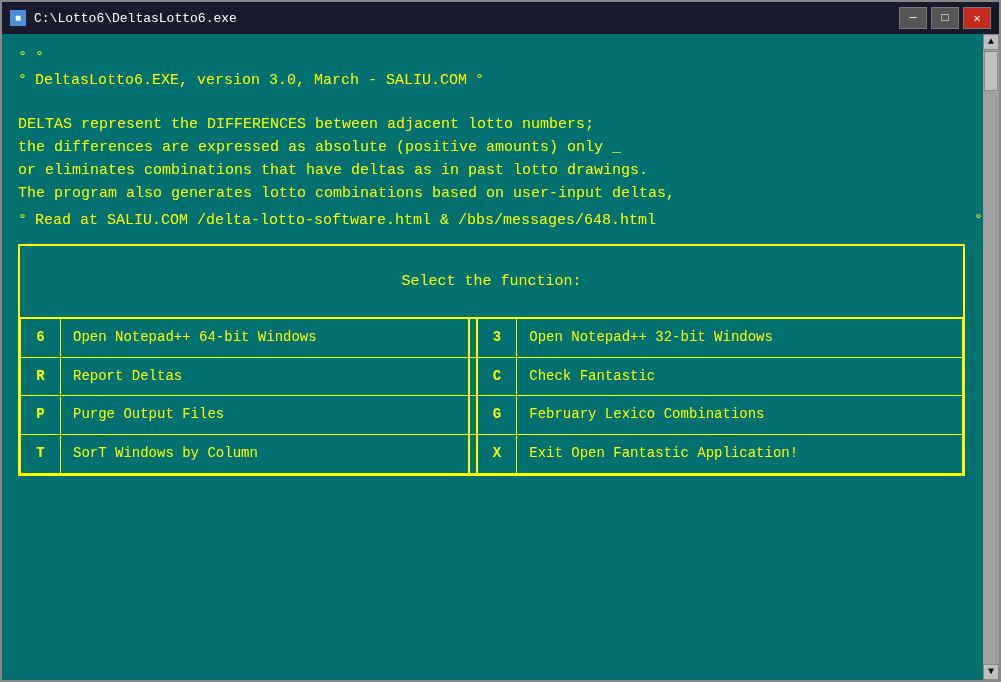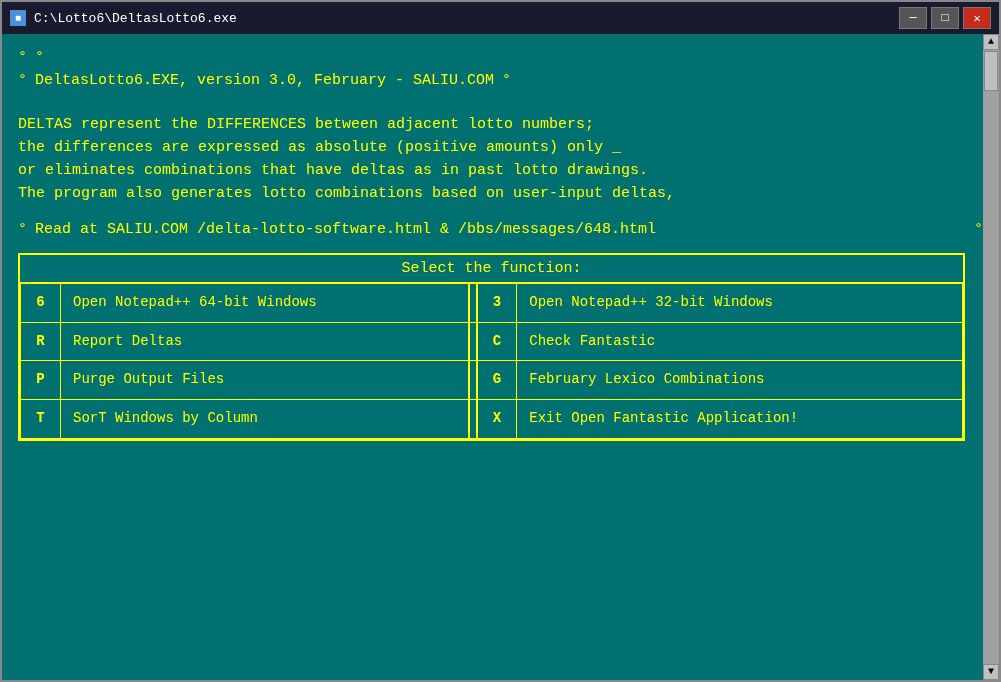--- a/index.html
+++ b/index.html
@@ -133,31 +133,31 @@
 
     .bullet {
       color: #ffff00;
     }
 
     .spacer {
       height: 12px;
     }
 
     .desc-section {
-      margin-bottom: 12px;
+      margin-bottom: 3px;
     }
 
     .menu-box {
       border: 2px solid #ffff00;
       margin-right: 18px;
     }
 
     .menu-header {
       text-align: center;
-      padding: 2px;
+      padding: 24px;
       font-size: 15px;
       border-bottom: 1px solid #ffff00;
     }
 
     .menu-table {
       width: 100%;
       border-collapse: collapse;
     }
 
     .menu-table td {
@@ -208,21 +208,21 @@
 
   <div class="content">
 
     <div class="info-section">
       <div class="bullet-line">
         <span class="bullet">°</span>
         <span class="bullet-right">°</span>
       </div>
       <div class="bullet-line">
         <span class="bullet">°</span>
-        <span>DeltasLotto6.EXE, version 3.0, February - SALIU.COM</span>
+        <span>DeltasLotto6.EXE, version 3.0, March - SALIU.COM</span>
         <span class="bullet-right">°</span>
       </div>
     </div>
 
     <div class="spacer"></div>
 
     <div class="desc-section">
       <div>DELTAS represent the DIFFERENCES between adjacent lotto numbers;</div>
       <div>the differences are expressed as absolute (positive amounts) only _</div>
       <div>or eliminates combinations that have deltas as in past lotto drawings.</div>

